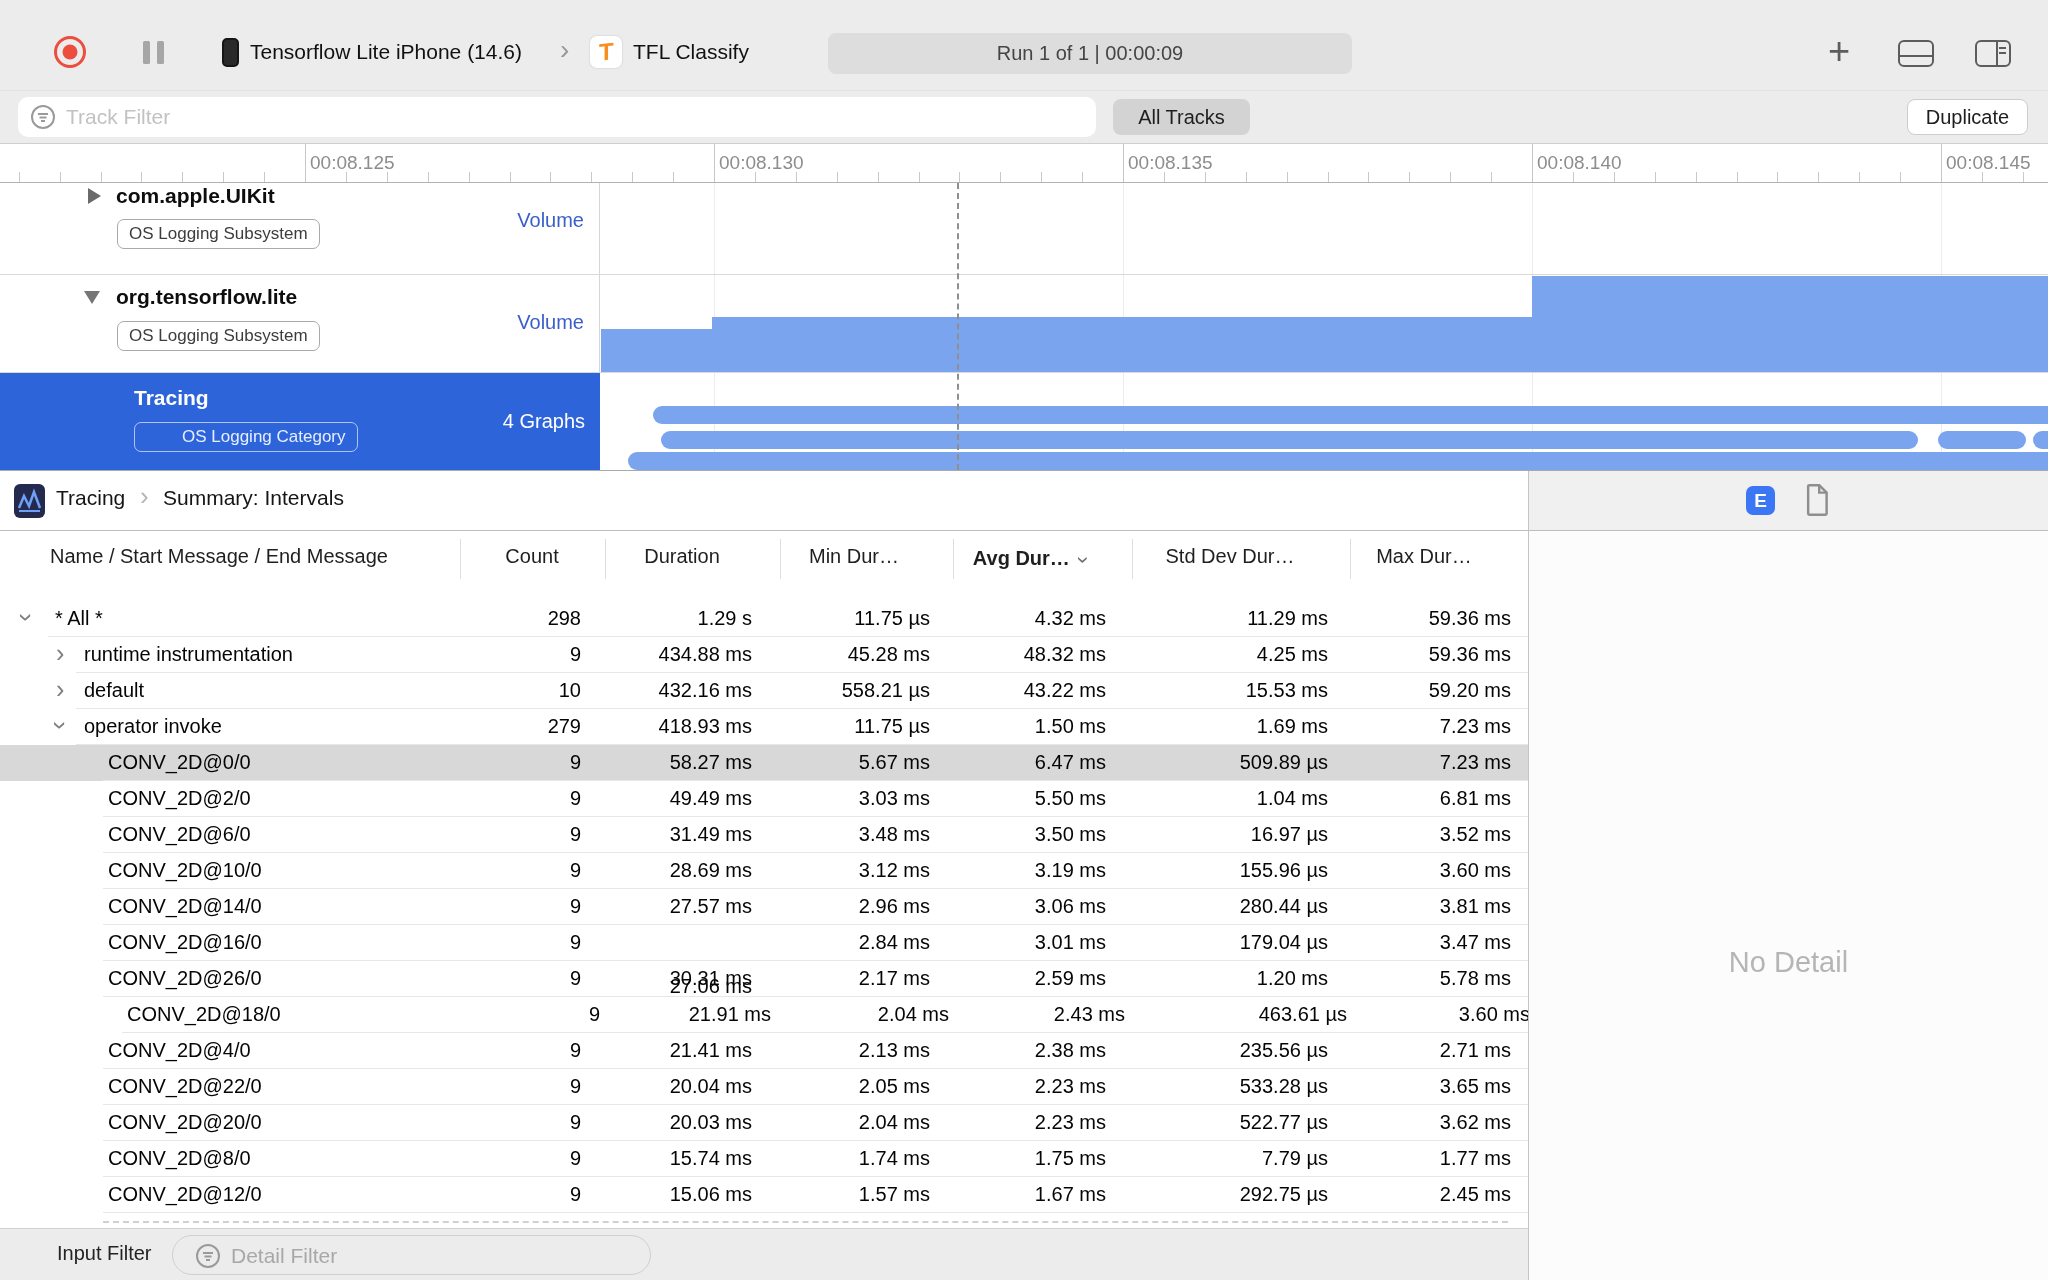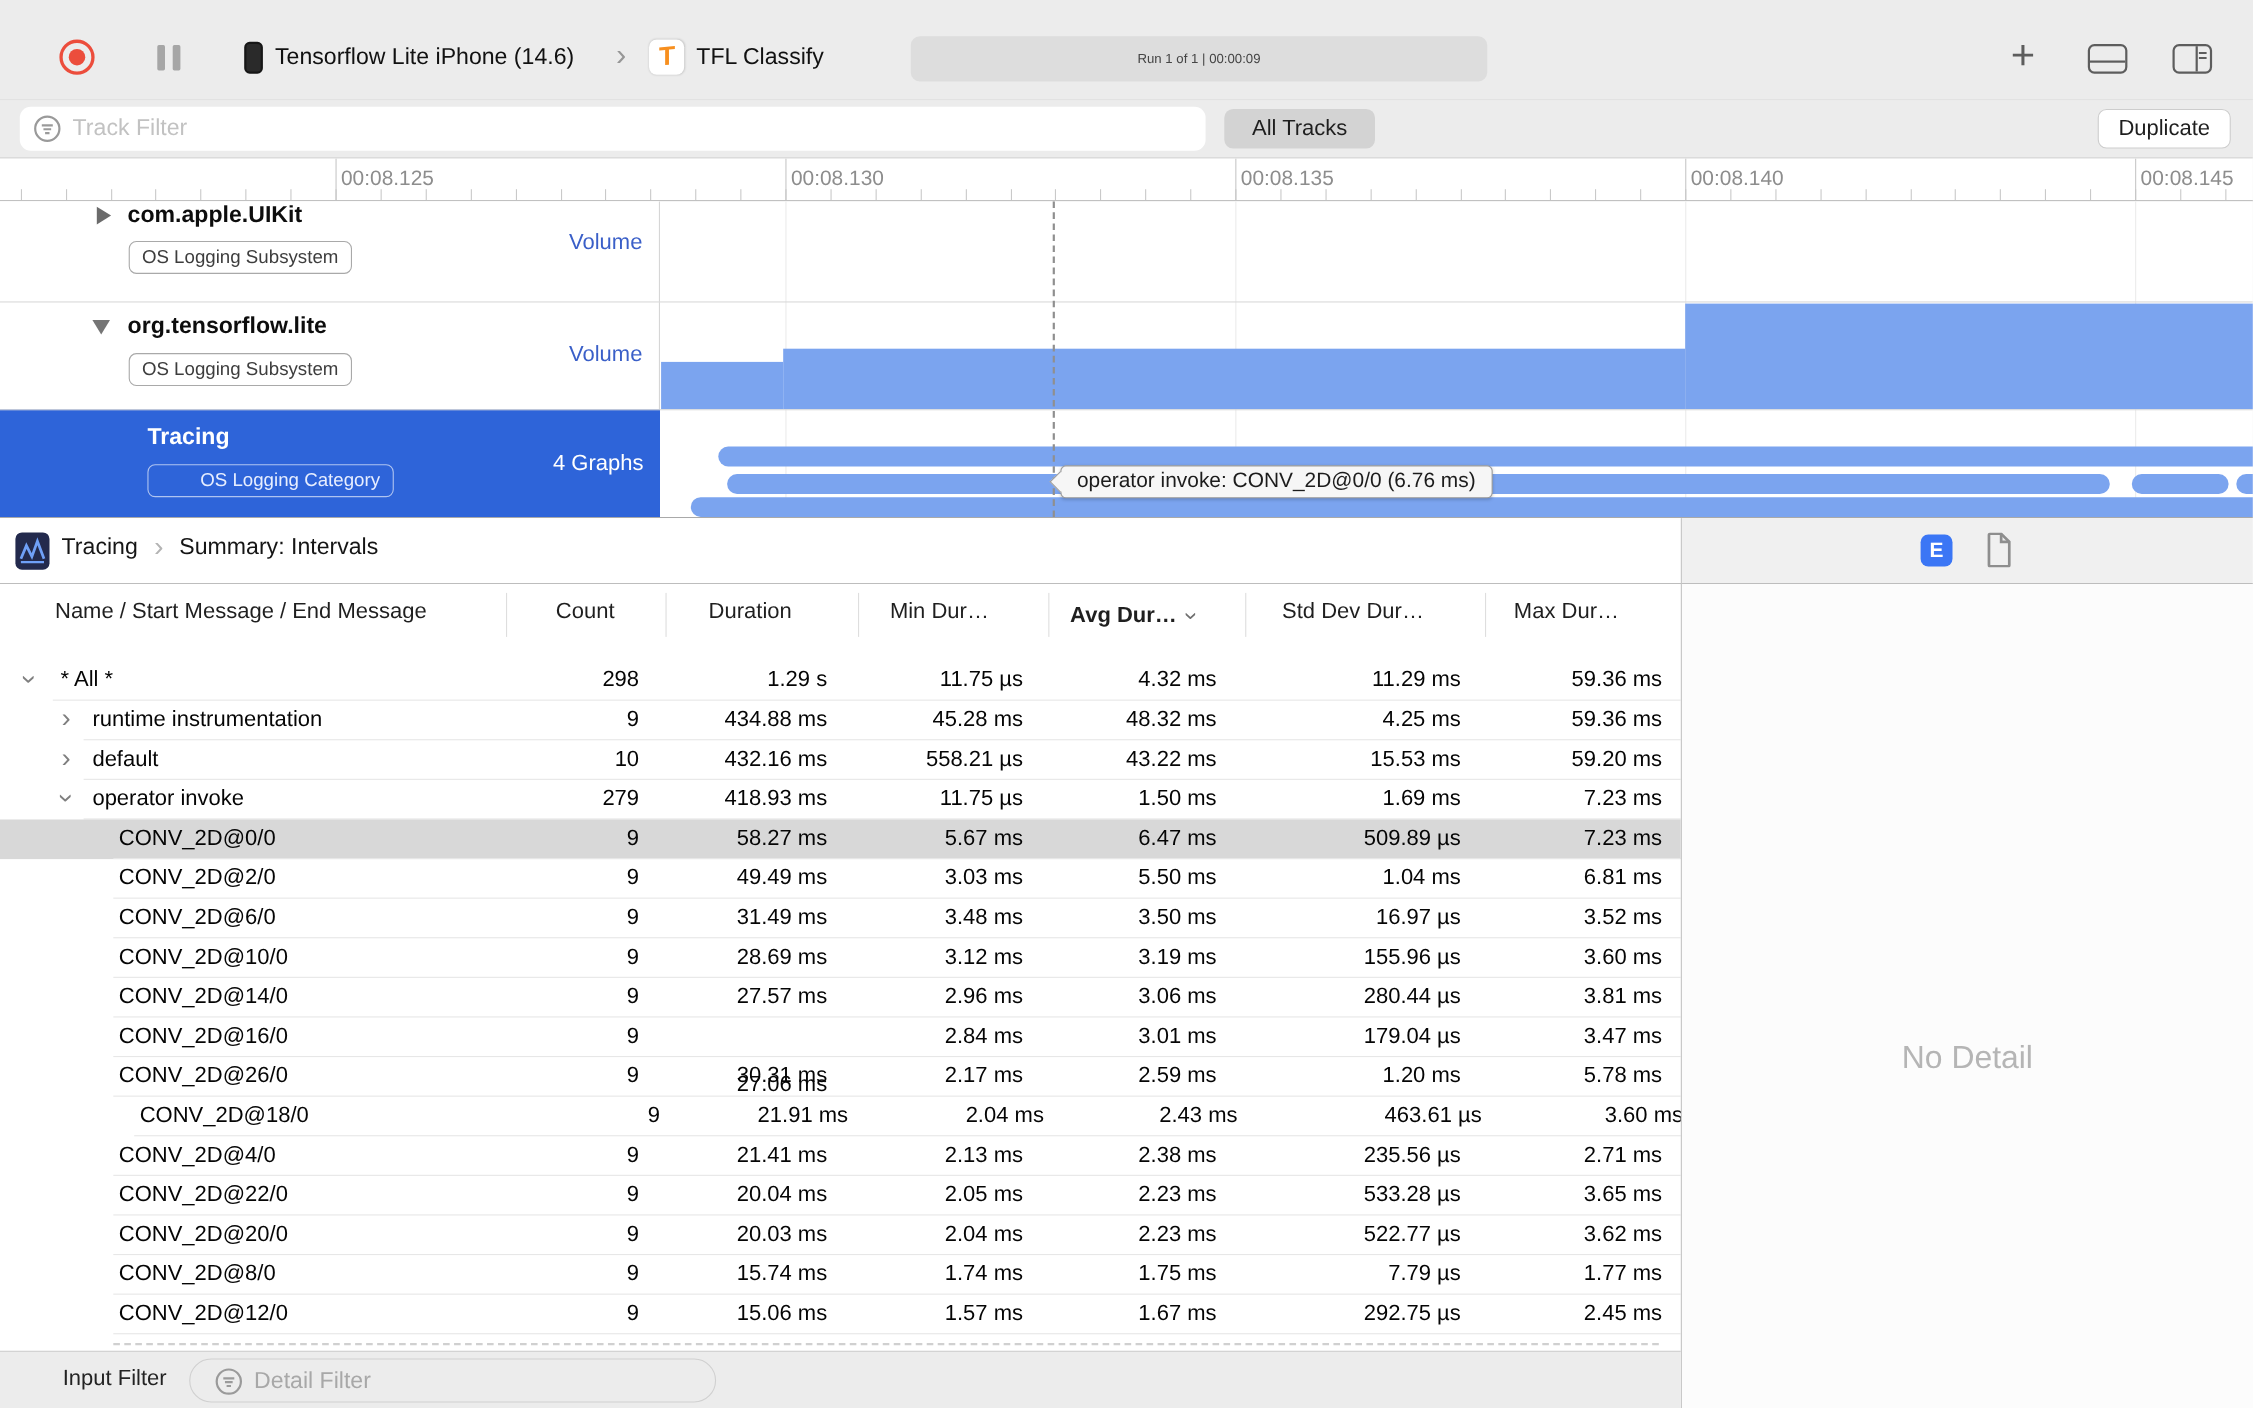--- a/index.html
+++ b/index.html
@@ -12,21 +12,21 @@
   #record-btn .dot { position:absolute; left:50%; top:50%; width:15px; height:15px; transform:translate(-50%,-50%); background:#ec4d3c; border-radius:50%; }
   #pause-btn { position:absolute; left:143px; top:41px; width:21px; height:23px; }
   #pause-btn span { position:absolute; top:0; width:7px; height:23px; background:#a6a6a6; border-radius:1.5px; }
   #pause-btn span:first-child { left:0; } #pause-btn span:last-child { right:0; }
   #iphone-icon { position:absolute; left:222px; top:38px; width:17px; height:29px; border:2.5px solid #161616; border-radius:5px; background:#2a2a2a; }
   .tb-text { position:absolute; top:40px; font-size:21px; color:#111; white-space:nowrap; }
   .tb-chevron { position:absolute; top:34px; font-size:28px; color:#979797; font-weight:300; }
   #tf-icon { position:absolute; left:590px; top:36px; width:32px; height:32px; background:#ffffff; border-radius:7px; box-shadow:0 0 2px rgba(0,0,0,.18); text-align:center; }
   #tf-icon span { display:inline-block; font-size:24px; line-height:32px; font-weight:700; color:#f78f1e; transform:skewY(-6deg); }
   #run-display { position:absolute; left:828px; top:33px; width:524px; height:41px; background:#dddddd; border-radius:8px;
-                 text-align:center; line-height:41px; font-size:12px; color:#454545; }
+                 text-align:center; line-height:41px; font-size:20px; color:#454545; }
   #add-instrument { position:absolute; left:1828px; top:30px; font-size:38px; font-weight:200; color:#5d5d5d; }
   .pane-icon { position:absolute; top:40px; width:36px; height:27px; border:2.5px solid #5d5d5d; border-radius:6px; }
   #bottom-pane-icon { left:1898px; } 
   #bottom-pane-icon::after { content:""; position:absolute; left:0; right:0; top:55%; border-top:2.5px solid #5d5d5d; }
   #right-pane-icon { left:1975px; }
   #right-pane-icon::before { content:""; position:absolute; top:0; bottom:0; left:58%; border-left:2.5px solid #5d5d5d; }
   #right-pane-icon::after { content:""; position:absolute; left:68%; right:3px; top:5px; height:10px;
        background:repeating-linear-gradient(#5d5d5d 0 2px, transparent 2px 5px); }
 
   
@@ -241,24 +241,20 @@
   <div id="bars-layer">
       <div class="trace-bar" style="left: 653px; width: 1403px; top: 223px; border-radius: 9px 0px 0px 9px;"></div>
       <div class="trace-bar" style="left: 661px; width: 1257px; top: 248px; border-radius: 9px;"></div>
       <div class="trace-bar" style="left: 1938px; width: 88px; top: 248px; border-radius: 9px;"></div>
       <div class="trace-bar" style="left: 2033px; width: 23px; top: 248px; border-radius: 9px 0px 0px 9px;"></div>
       <div class="trace-bar" style="left: 628px; width: 1428px; top: 269px; border-radius: 9px 0px 0px 9px;"></div>
     </div>
   <div class="row-sep" style="top:91px;"></div>
   <div class="row-sep" style="top:189px;"></div>
   <div id="playhead" style="left: 957px;"></div>
-  <div id="tooltip" style="left: 964px;">
-    <div class="arrow"></div>
-    <span>operator invoke: CONV_2D@0/0 (6.76 ms)</span>
-  </div>
 </div>
 
 <div id="detail-pane">
   <div id="breadcrumb-bar">
     <div id="crumb-icon">
       <svg width="31" height="34" viewBox="0 0 31 34">
         <polyline points="5,24 10,12 15,22 20,8 26,24" fill="none" stroke="#6fa0f7" stroke-width="2.5"></polyline>
         <line x1="5" y1="27" x2="26" y2="27" stroke="#6fa0f7" stroke-width="2"></line>
       </svg>
     </div>

